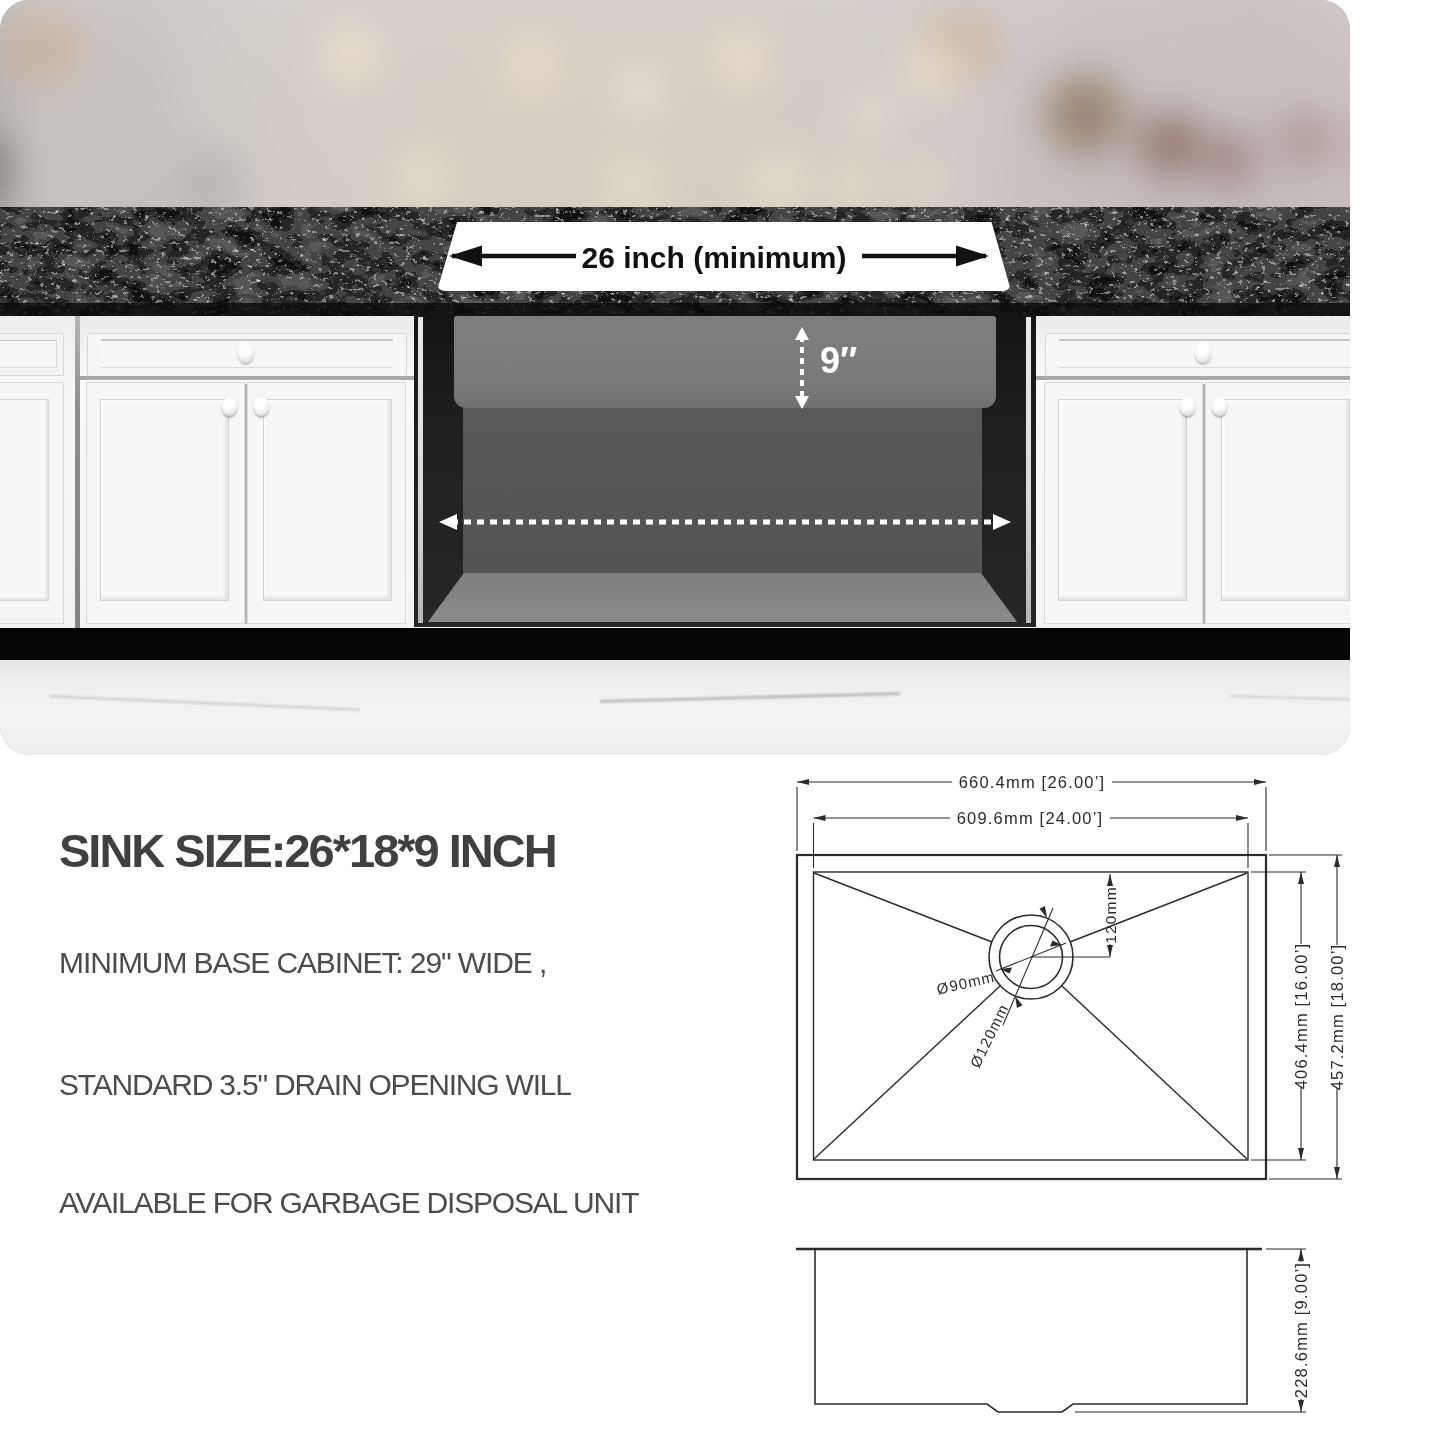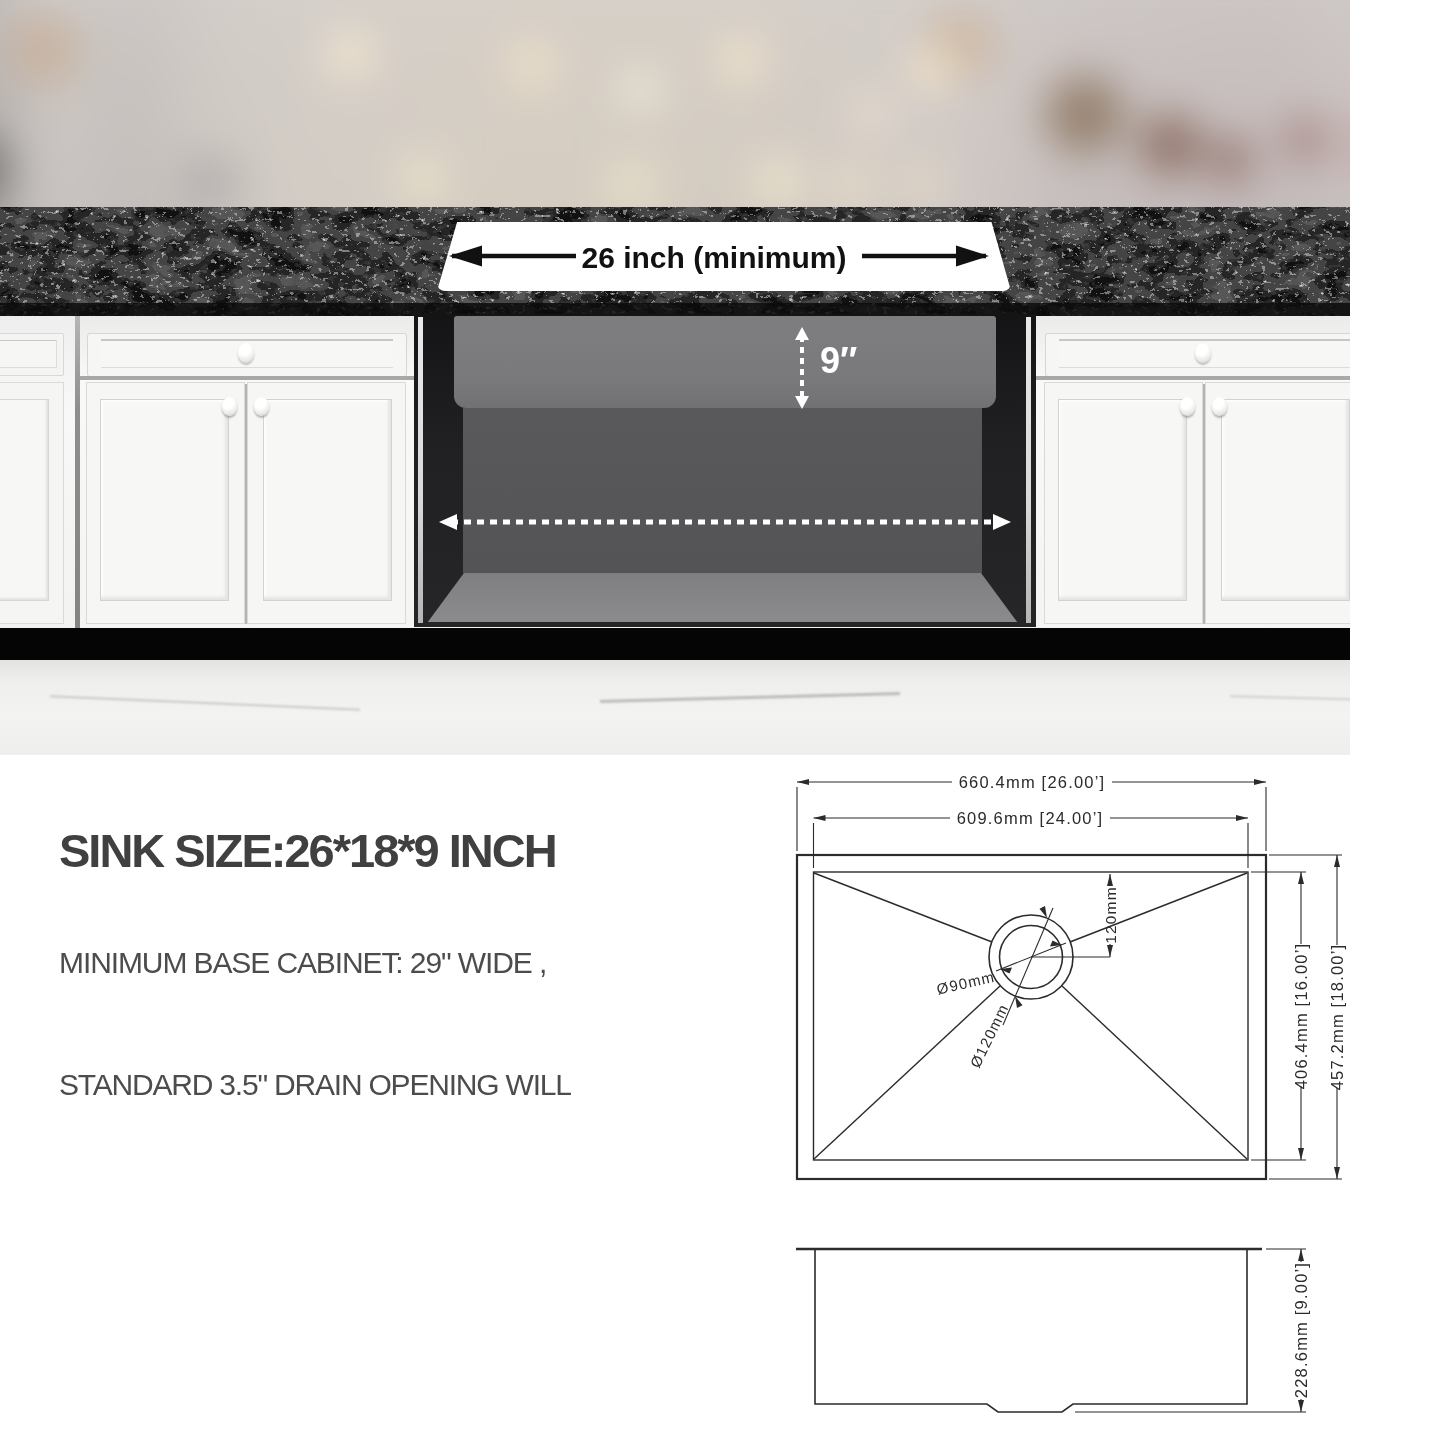--- a/index.html
+++ b/index.html
@@ -2,21 +2,21 @@
 <html><head>
 <meta charset="utf-8">
 <style>
   html,body{margin:0;padding:0;}
   body{width:1445px;height:1445px;background:#ffffff;font-family:"Liberation Sans", sans-serif;position:relative;overflow:hidden;}
   .abs{position:absolute;}
 </style>
 </head>
 <body>
 
-<div class="abs" style="left:0;top:0;width:1350px;height:755px;overflow:hidden;background:#c9c4c2;">
+<div class="abs" style="left:0;top:0;width:1350px;height:755px;overflow:hidden;background:#c9c4c2;border-radius:29px;">
 
   <div class="abs" style="left:-40px;top:-40px;width:1525px;height:300px;filter:blur(21px);
     background:
       radial-gradient(circle 38px at 390px 95px, #f2e6d0 0 50%, transparent 75%),
       radial-gradient(circle 36px at 572px 105px, #f0e2ca 0 50%, transparent 75%),
       radial-gradient(circle 36px at 782px 100px, #f2e4cc 0 50%, transparent 75%),
       radial-gradient(circle 38px at 972px 110px, #efe1ca 0 50%, transparent 75%),
       radial-gradient(circle 30px at 912px 155px, #ece2d2 0 50%, transparent 75%),
       radial-gradient(circle 32px at 680px 130px, #eee8da 0 50%, transparent 75%),
       radial-gradient(circle 36px at 462px 218px, #eae3c9 0 50%, transparent 75%),
@@ -218,20 +218,21 @@
 </div>
 
 <div class="abs" style="left:0;top:755px;width:1309px;height:690px;background:#ffffff;">
 
   <div class="abs" style="left:59px;top:68px;font-size:47px;font-weight:bold;color:#404040;letter-spacing:-2px;">SINK SIZE:26*18*9 INCH</div>
 
   <div class="abs" style="left:59px;top:191px;font-size:30px;color:#4c4c4c;letter-spacing:-1.1px;">MINIMUM BASE CABINET: 29" WIDE ,</div>
 
   <div class="abs" style="left:59px;top:313px;font-size:30px;color:#4c4c4c;letter-spacing:-1.2px;">STANDARD 3.5" DRAIN OPENING WILL</div>
 
+  <div class="abs" style="left:59px;top:431px;font-size:30px;color:#4c4c4c;letter-spacing:-1.2px;">AVAILABLE FOR GARBAGE DISPOSAL UNIT</div>
 </div>
 
 <svg class="abs" style="left:740px;top:740px;" width="660" height="705" viewBox="740 740 660 705">
   <g fill="none" stroke="#2b2b2b">
 
     <rect x="797" y="855" width="469" height="324" stroke-width="2.2"></rect>
 
     <rect x="813.5" y="872" width="434.5" height="288" stroke-width="1.4"></rect>
 
     <path d="M814,873 L992,942" stroke-width="1.4"></path>

